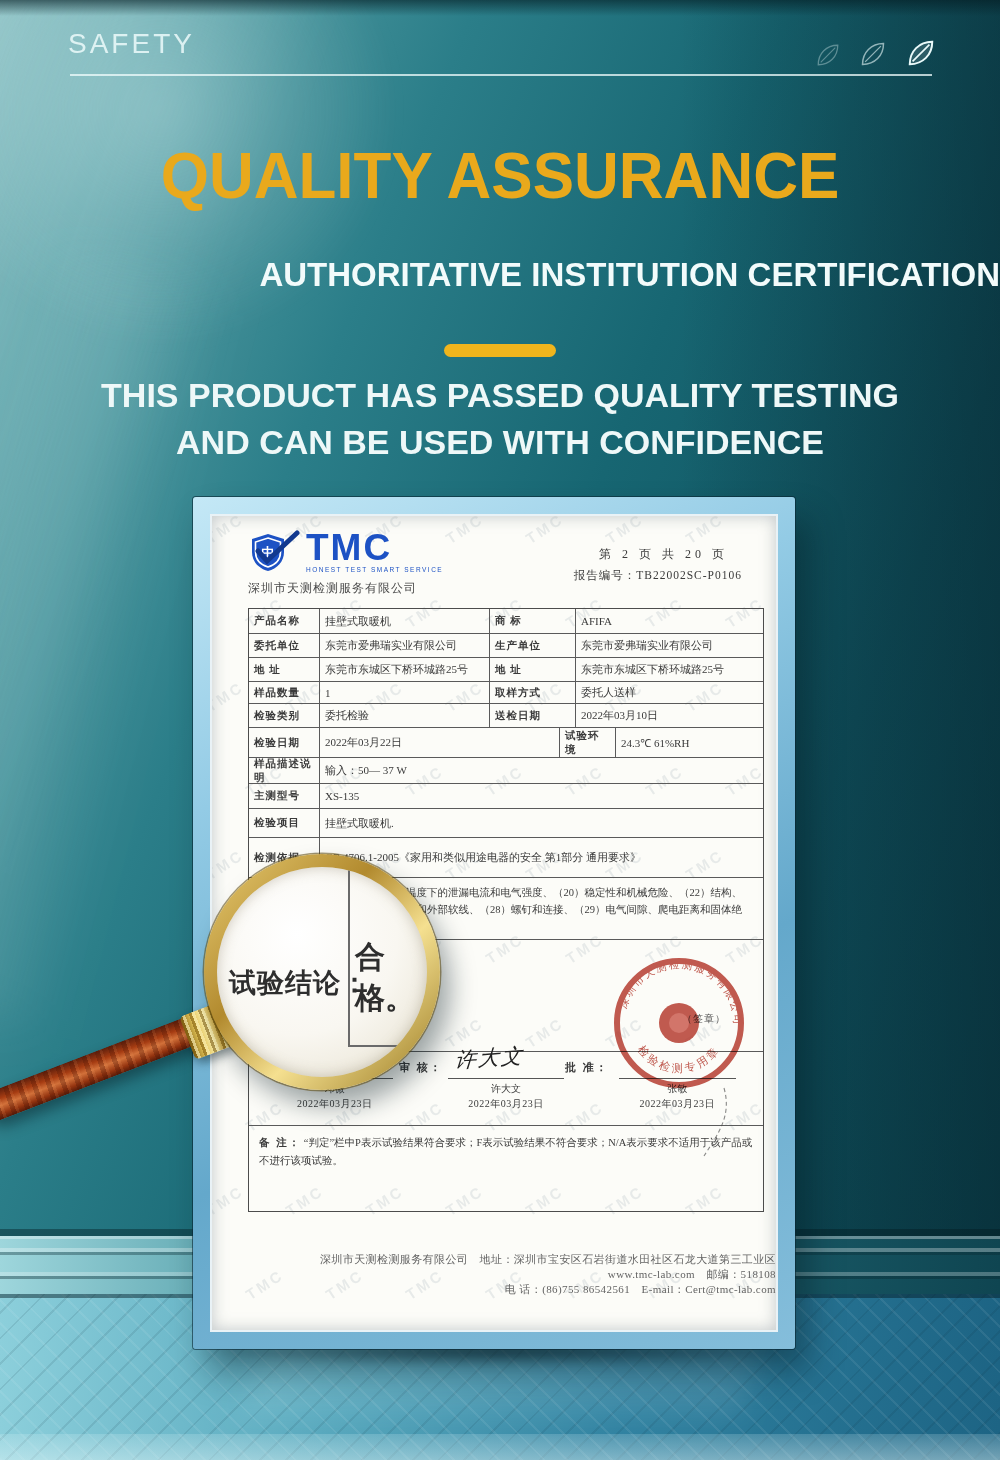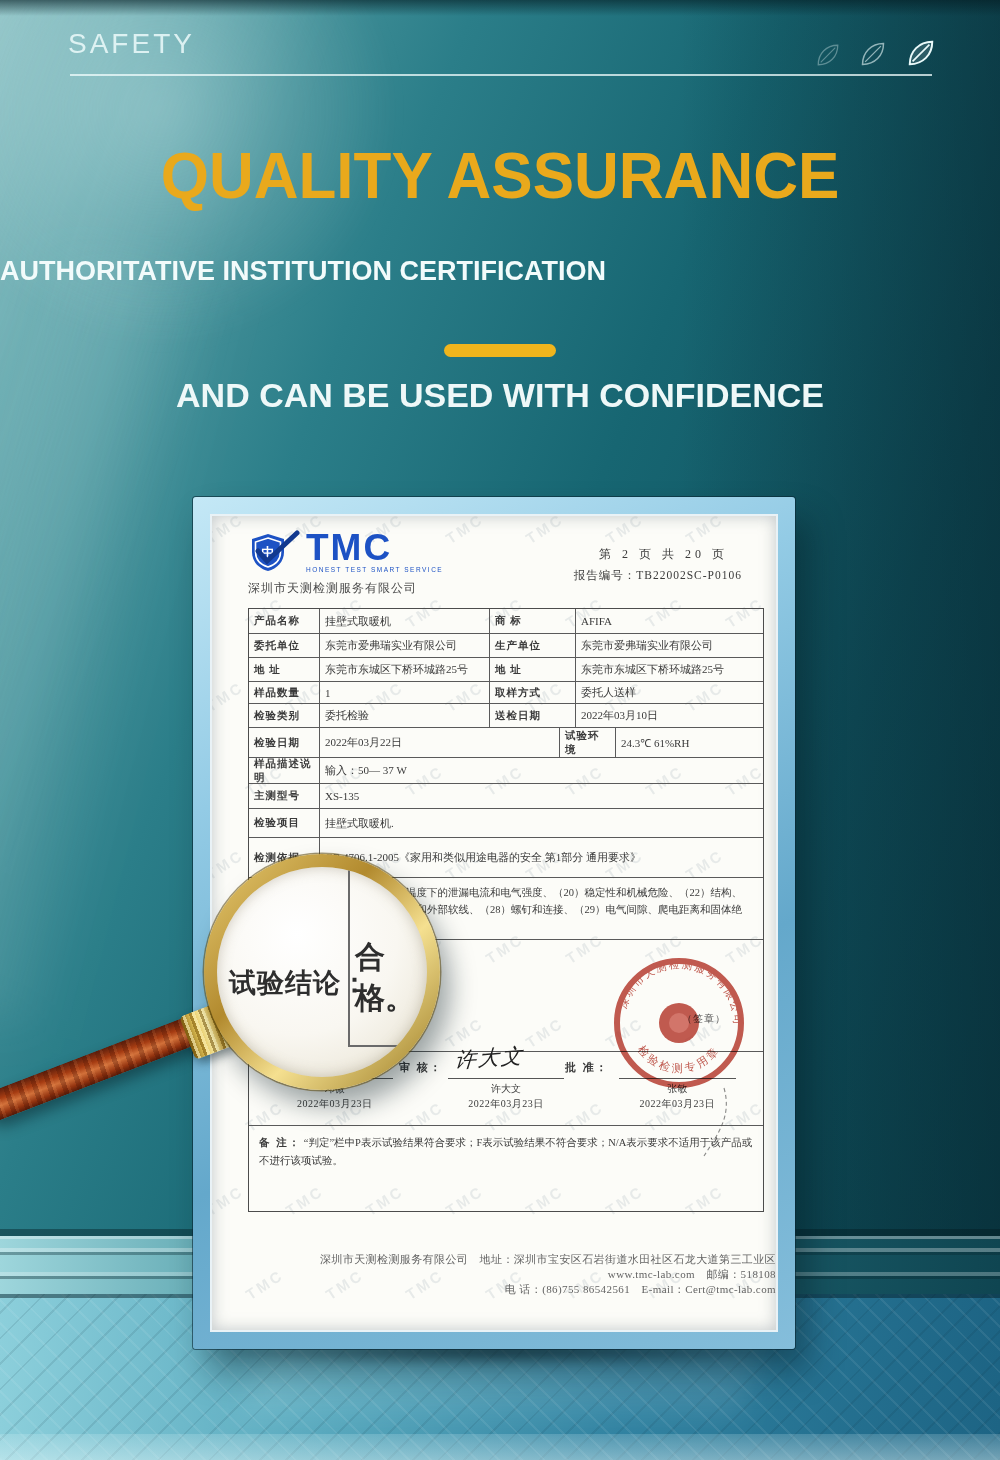--- a/index.html
+++ b/index.html
@@ -19,21 +19,21 @@
     background:radial-gradient(circle,rgba(225,248,248,.30),rgba(225,248,248,0) 65%);filter:blur(12px);}
 
   
   .eyebrow{left:68px;top:28px;font-size:28px;font-weight:400;letter-spacing:3px;color:rgba(240,252,252,.82);}
   .toprule{left:70px;top:74px;width:862px;height:2px;background:rgba(240,252,252,.75);}
   .leaves{right:62px;top:38px;display:flex;gap:16px;align-items:flex-end;color:#eafafa;}
   .leaves svg{display:block;}
 
   
   .title{left:0;top:140px;width:100%;text-align:center;font-size:62px;font-weight:bold;letter-spacing:0px;color:#E9A91C;transform:scaleY(1.04);}
-  .subtitle{left:0;top:256px;width:100%;text-align:left;font-size:27px;font-weight:bold;color:#f2fbfb;}
+  .subtitle{left:0;top:256px;width:100%;text-align:right;font-size:33px;font-weight:bold;color:#f2fbfb;}
   .divider{left:444px;top:344px;width:112px;height:13px;border-radius:7px;background:#F0B51D;}
   .tagline{left:0;top:372px;width:100%;text-align:center;font-size:34px;font-weight:bold;line-height:47px;color:#eef8f8;}
 
   
   .wainscot{left:0;top:1236px;width:100%;height:58px;
     background-image:
       linear-gradient(180deg,rgba(255,255,255,.35) 0 3px,rgba(255,255,255,0) 3px 12px,rgba(255,255,255,.30) 12px 16px,rgba(8,38,46,.35) 16px 19px,rgba(255,255,255,0) 19px 36px,rgba(255,255,255,.26) 36px 40px,rgba(8,38,46,.38) 40px 43px,rgba(255,255,255,0) 43px),
       linear-gradient(90deg,#9ed6dc 0%,#5aa3ad 25%,#2a7683 55%,#175663 80%,#0f4551 100%);}
   .wainscot::before{content:"";position:absolute;left:0;top:-7px;width:100%;height:7px;background:rgba(2,24,30,.4);}
   .floor{left:0;top:1294px;width:100%;height:166px;
@@ -148,20 +148,21 @@
           <path d="M4 28 C4 14 14 4 28 4 C28 18 18 28 4 28 Z" fill="rgba(255,255,255,.12)" stroke="currentColor" stroke-width="2.1"></path>
           <path d="M7 25 C13 19 19 13 25 7" fill="none" stroke="currentColor" stroke-width="1.8"></path>
         </svg>
     </span>
   </div>
 
   <div class="abs title">QUALITY ASSURANCE</div>
   <div class="abs subtitle">AUTHORITATIVE INSTITUTION CERTIFICATION</div>
   <div class="abs divider"></div>
   <div class="abs tagline">
+    <div>THIS PRODUCT HAS PASSED QUALITY TESTING</div>
     <div>AND CAN BE USED WITH CONFIDENCE</div>
   </div>
 
   <div class="abs wainscot"></div>
   <div class="abs floor"></div>
   <div class="abs floor-reflect"></div>
   <div class="abs floor-front"></div>
   <div class="abs frame-shadow"></div>
 
   <div class="abs frame">

